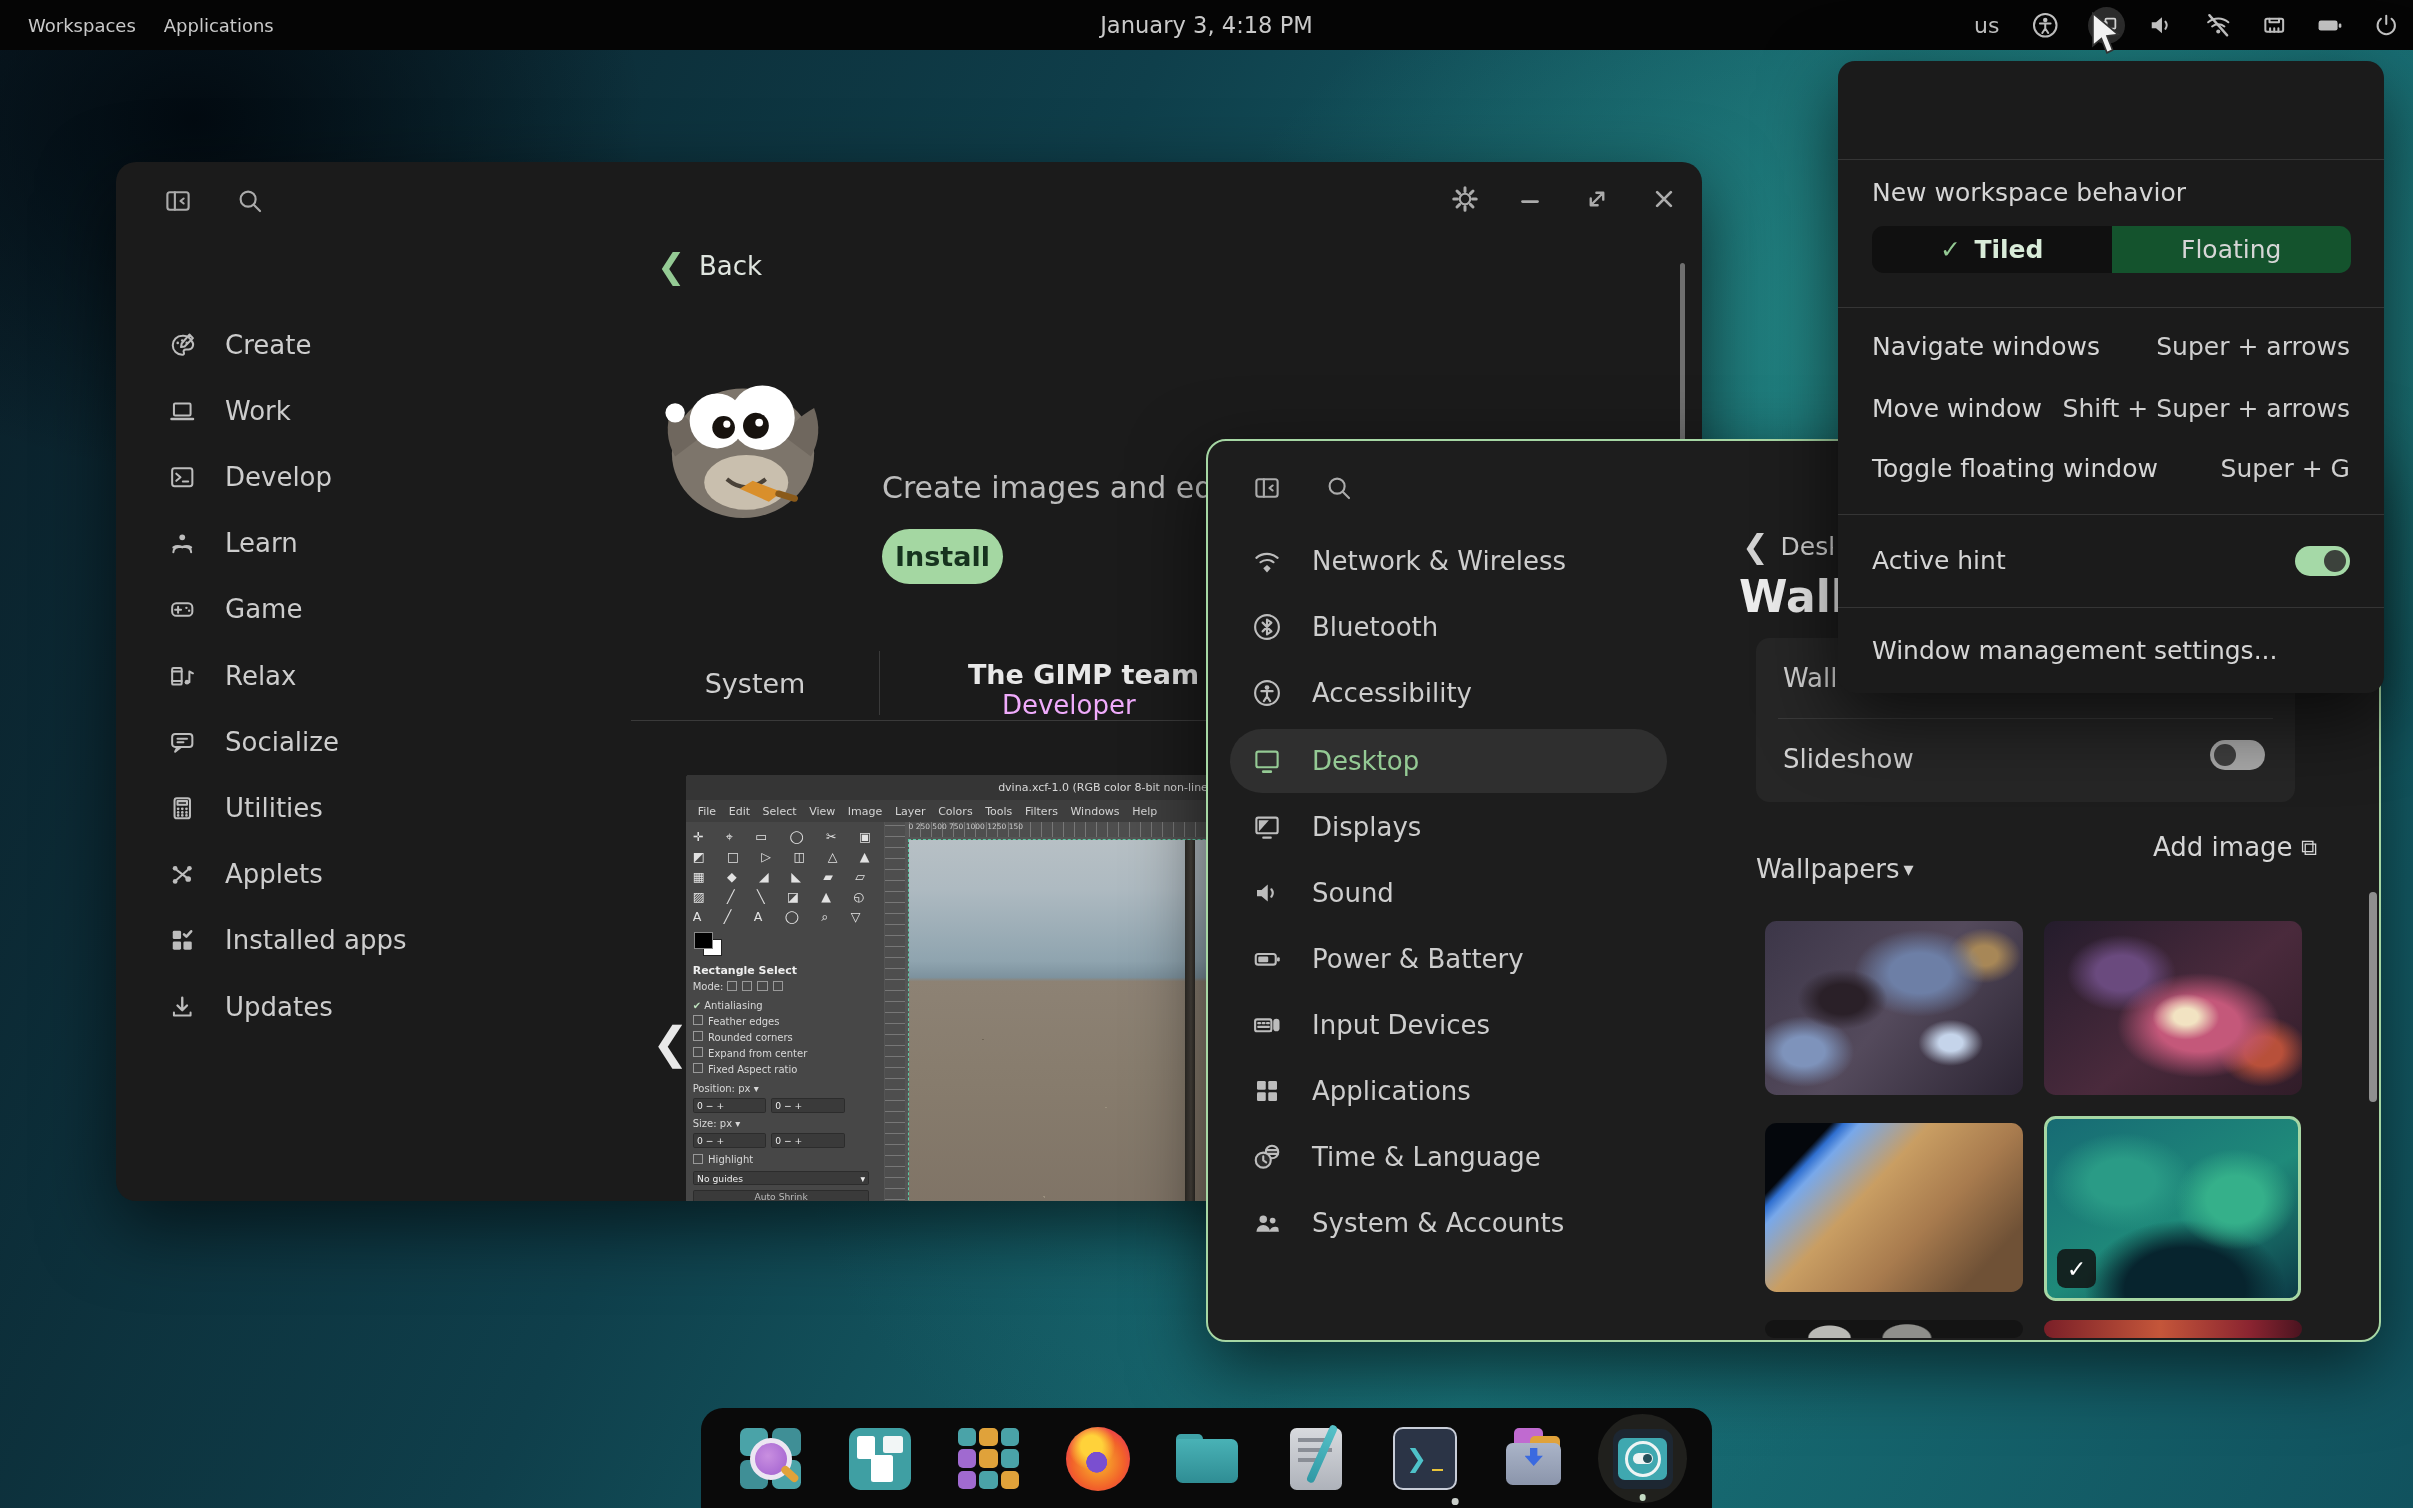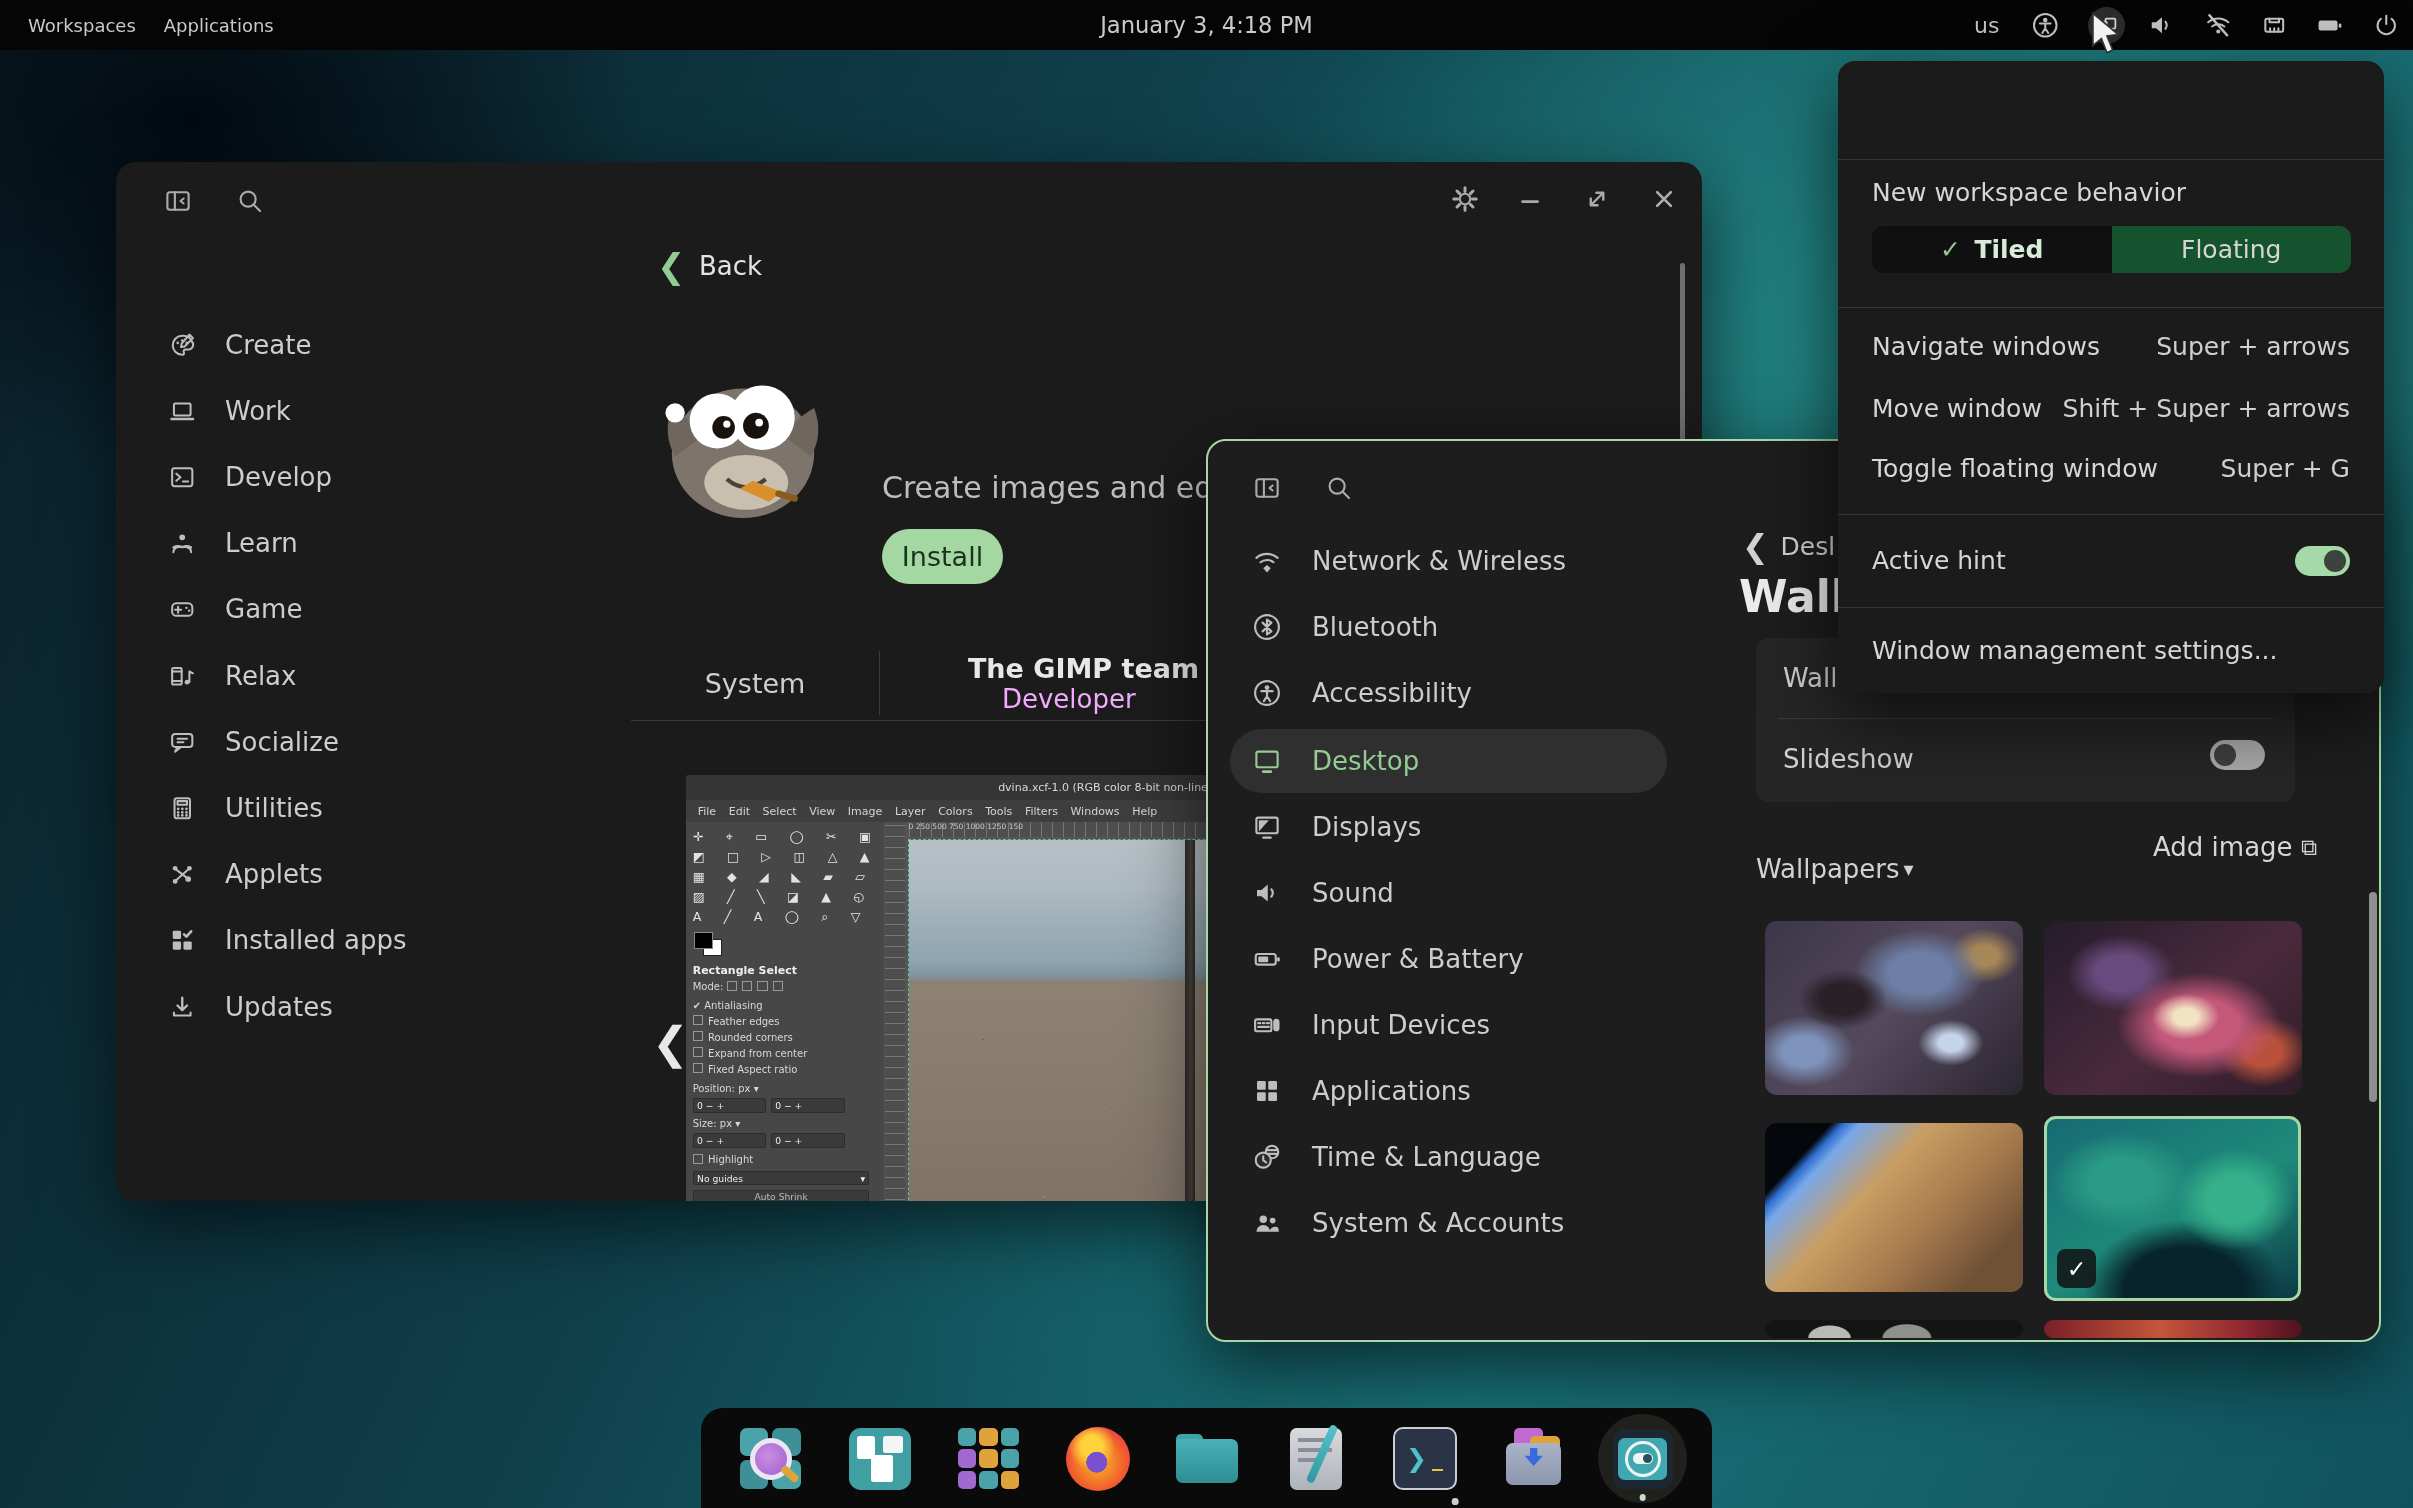--- a/index.html
+++ b/index.html
@@ -25,21 +25,21 @@
   
   .win{background:#1b1b1b;border-radius:20px;box-shadow:0 25px 75px rgba(0,0,0,.6)}
   .pill{border-radius:34px;background:#31322e;display:flex;align-items:center}
   .green{color:#94ca94}
 
   
   #store{left:116px;top:162px;width:1586px;height:1039px;overflow:hidden}
   .hicon{width:30px;height:30px;color:#ababab}
   .srow{position:absolute;left:52px;display:flex;align-items:center;gap:28.5px;height:60px;font-size:26px;color:#cdcdcd}
   .srow .ic{width:28.5px;height:28.5px;color:#bdbdbd;flex:0 0 auto}
-  #install{display:flex;align-items:center;justify-content:center;border-radius:28.5px;font-weight:normal}
+  #install{display:flex;align-items:center;justify-content:center;border-radius:28.5px;font-weight:bold}
 
   
   #shot{left:570px;top:613px;width:838px;height:469px;background:#474747;border-radius:3.4px;overflow:hidden;font-family:"DejaVu Sans",sans-serif}
   #shot .tb{height:25px;background:#353535;color:#d8d8d8;font-size:11px;display:flex;align-items:center;justify-content:flex-end;padding-right:176px}
   #shot .mb{height:22px;background:#3e3e3e;color:#d4d4d4;font-size:11px;display:flex;align-items:center;gap:12.6px;padding-left:11.7px}
   #toolbox{position:absolute;left:0;top:47px;bottom:0;width:199px;background:#474747;border-right:0.8px solid #555;color:#ddd;padding:5px 6.7px;box-sizing:border-box}
   .tglyphs{font-size:12.6px;letter-spacing:9.2px;line-height:20px;color:#e2e2e2;white-space:nowrap;overflow:hidden}
   .topt{font-size:10px;line-height:16px;color:#d8d8d8;white-space:nowrap;overflow:hidden}
   .topt li{list-style:none}
   .optbox{display:inline-block;width:8.4px;height:8.4px;border:0.8px solid #999;margin-right:5px;vertical-align:-0.8px}
@@ -303,21 +303,21 @@
         <path d="M82 87 l10 3" stroke="#8a5a1a" stroke-width="4" stroke-linecap="round"></path>
       </svg>
     </div>
 
     <div class="abs" style="left:766px;top:308px;font-size:30px;color:#bdbdbd;white-space:nowrap">Create images and edit photographs</div>
     <div id="install" class="abs" style="left:766px;top:367px;width:121px;height:55px;background:#a4d7a2;color:#17331f;font-size:27px">Install</div>
 
     <div class="abs" style="left:515px;top:484px;width:585px;height:74px;border-bottom:0.8px solid #3a3a3a;display:flex">
       <div style="flex:1;display:flex;align-items:center;justify-content:center;font-size:27px;color:#cfcfcf">System</div>
       <div style="width:0.8px;background:#3a3a3a;margin:5px 0"></div>
-      <div style="flex:1;padding-left:88px;display:flex;flex-direction:column;justify-content:center">
+      <div style="flex:1;padding-left:88px;display:flex;flex-direction:column;justify-content:flex-end">
         <div style="font-size:27px;font-weight:bold;color:#e8e8e8;white-space:nowrap">The GIMP team</div>
         <div style="font-size:26px;color:#f0abfc;padding-left:34px">Developer</div>
       </div>
     </div>
 
     <div class="abs" style="left:536px;top:855px;font-size:44px;color:#e8e8e8">❮</div>
 
     <div id="shot" class="abs">
       <div class="tb">dvina.xcf-1.0 (RGB color 8-bit non-linear integer, GIMP built-in s</div>
       <div class="mb">

